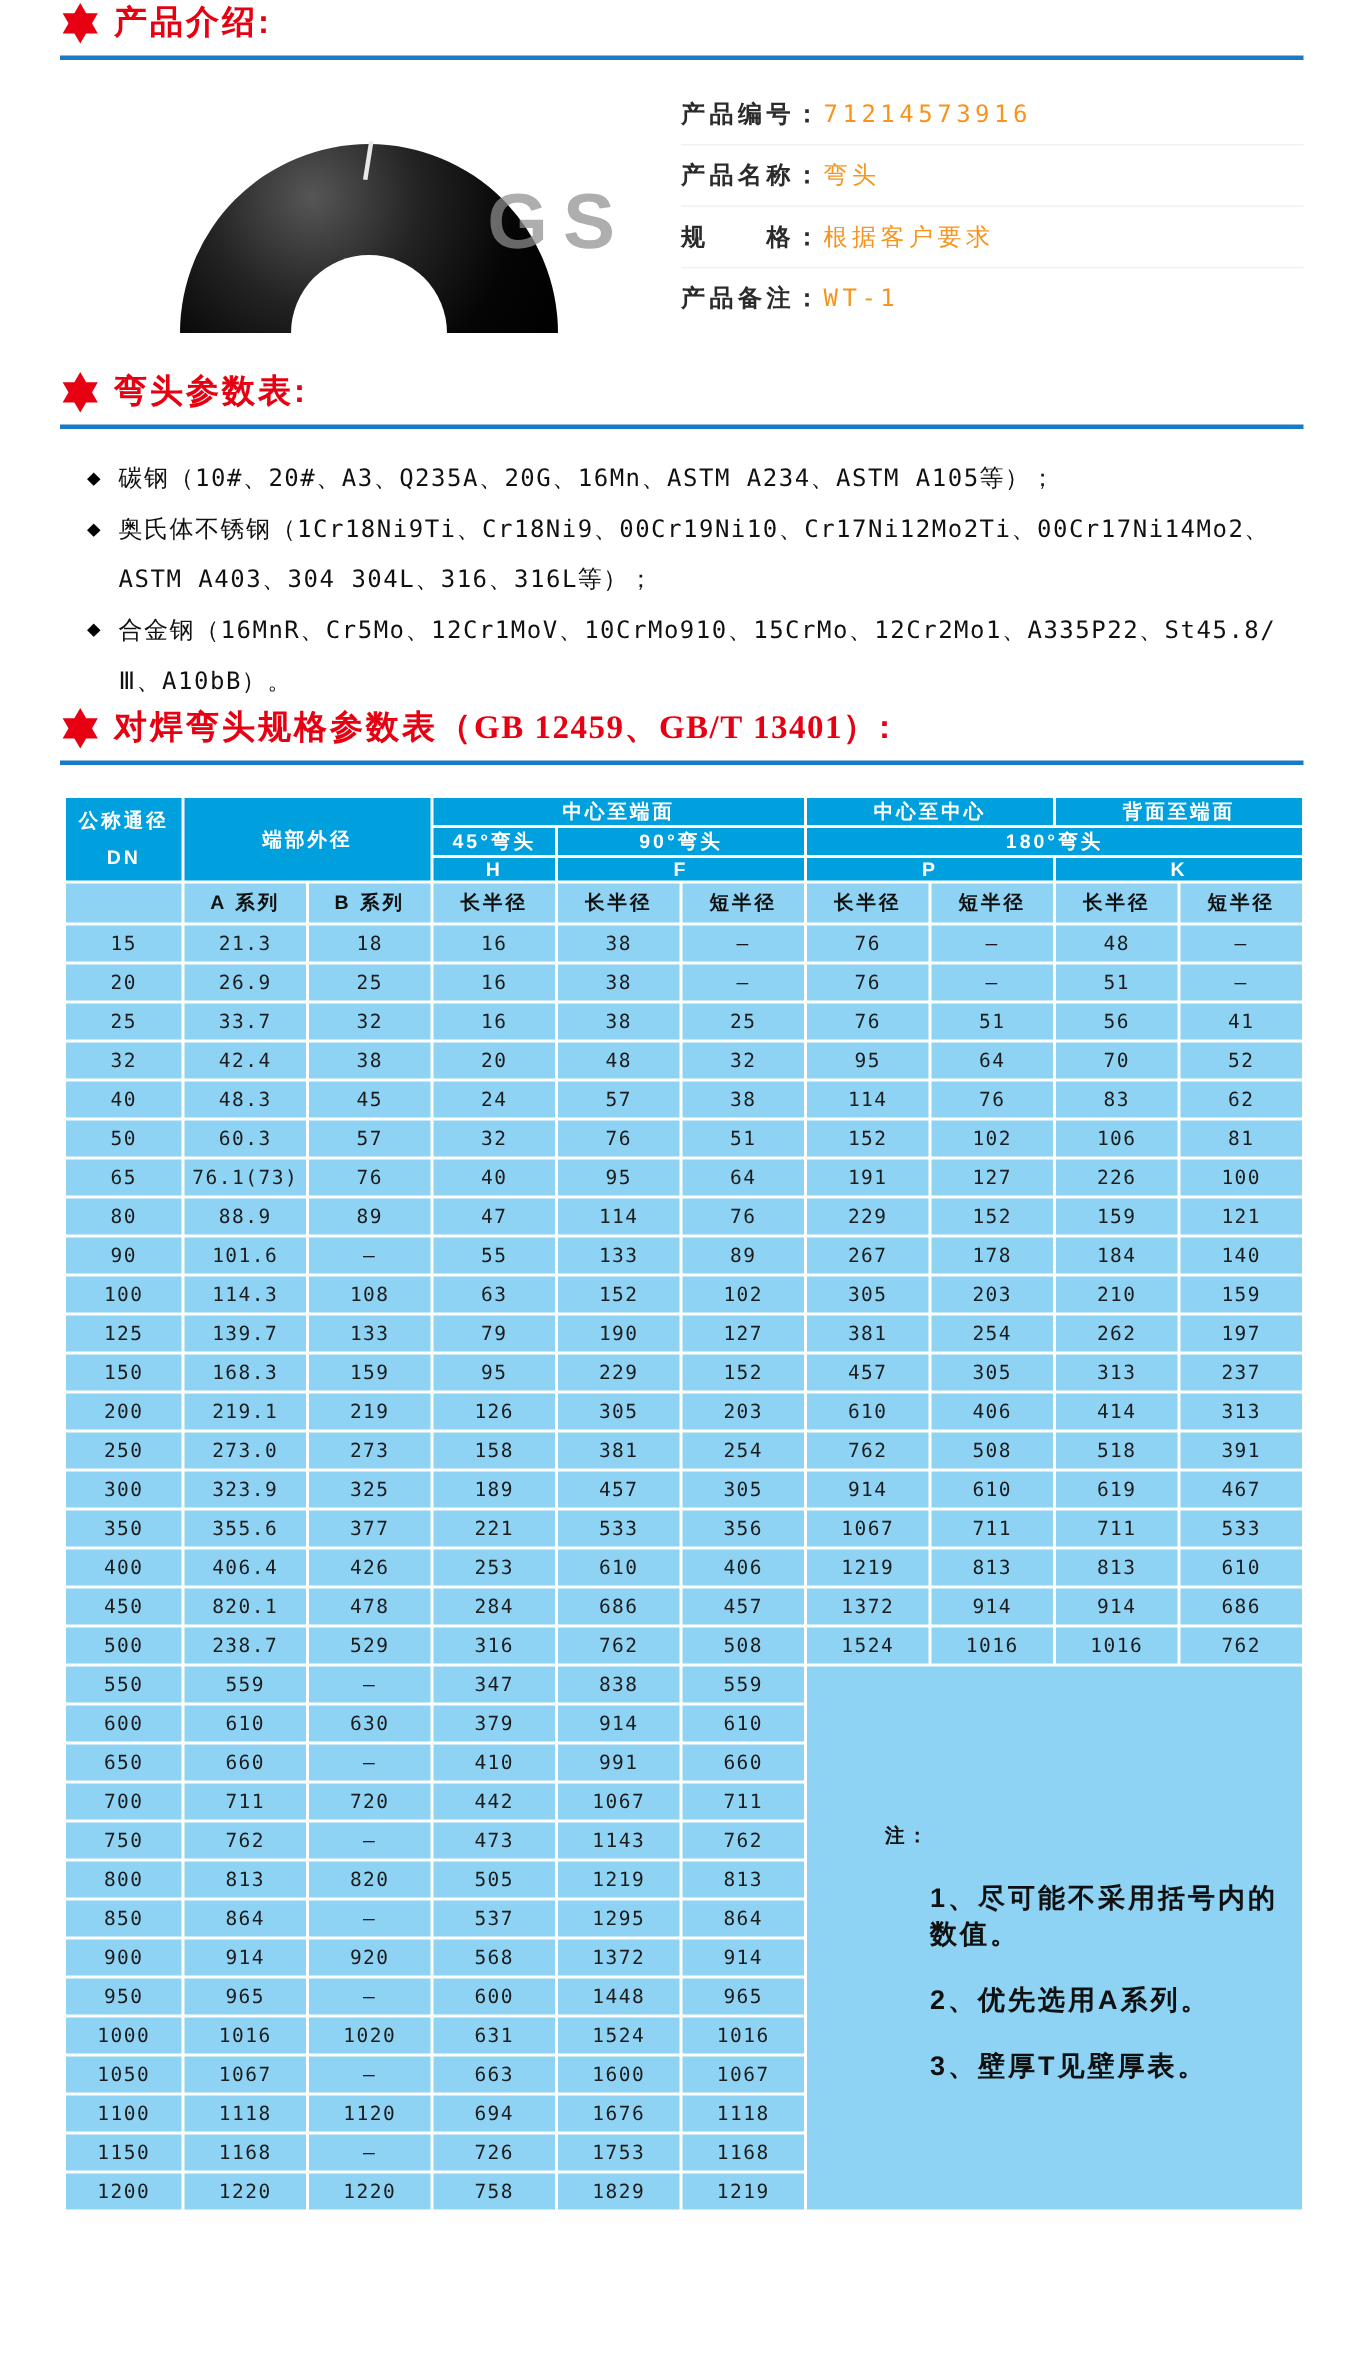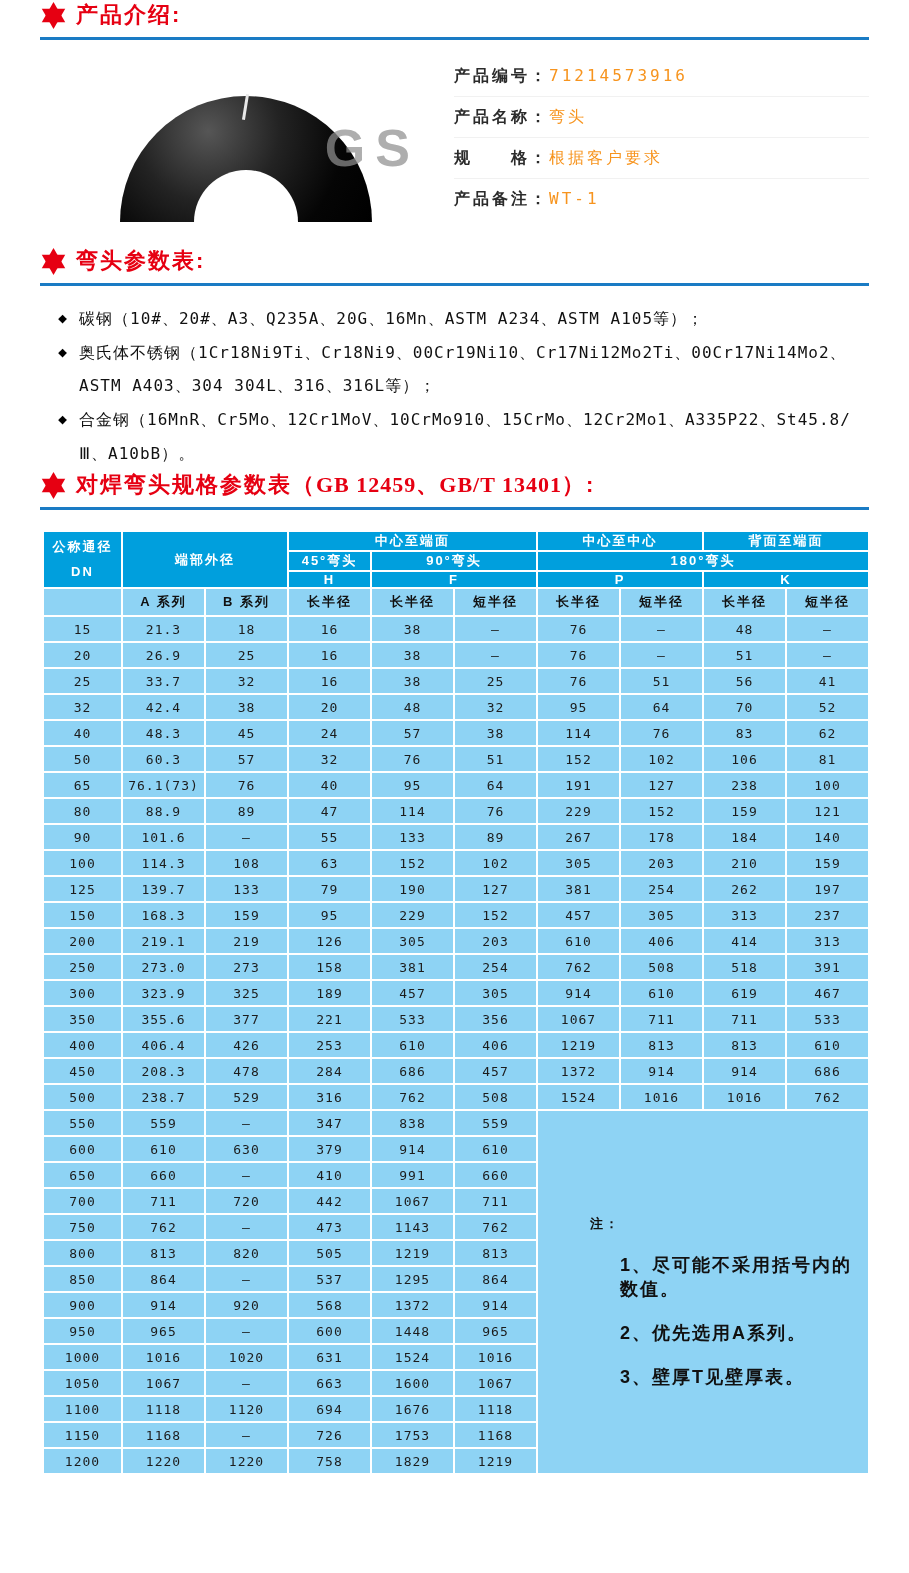--- a/index.html
+++ b/index.html
@@ -250,21 +250,21 @@
         </tr>
         <tr>
           <td>65</td>
           <td>76.1(73)</td>
           <td>76</td>
           <td>40</td>
           <td>95</td>
           <td>64</td>
           <td>191</td>
           <td>127</td>
-          <td>238</td>
+          <td>226</td>
           <td>100</td>
         </tr>
         <tr>
           <td>80</td>
           <td>88.9</td>
           <td>89</td>
           <td>47</td>
           <td>114</td>
           <td>76</td>
           <td>229</td>
@@ -375,21 +375,21 @@
           <td>253</td>
           <td>610</td>
           <td>406</td>
           <td>1219</td>
           <td>813</td>
           <td>813</td>
           <td>610</td>
         </tr>
         <tr>
           <td>450</td>
-          <td>208.3</td>
+          <td>820.1</td>
           <td>478</td>
           <td>284</td>
           <td>686</td>
           <td>457</td>
           <td>1372</td>
           <td>914</td>
           <td>914</td>
           <td>686</td>
         </tr>
         <tr>

